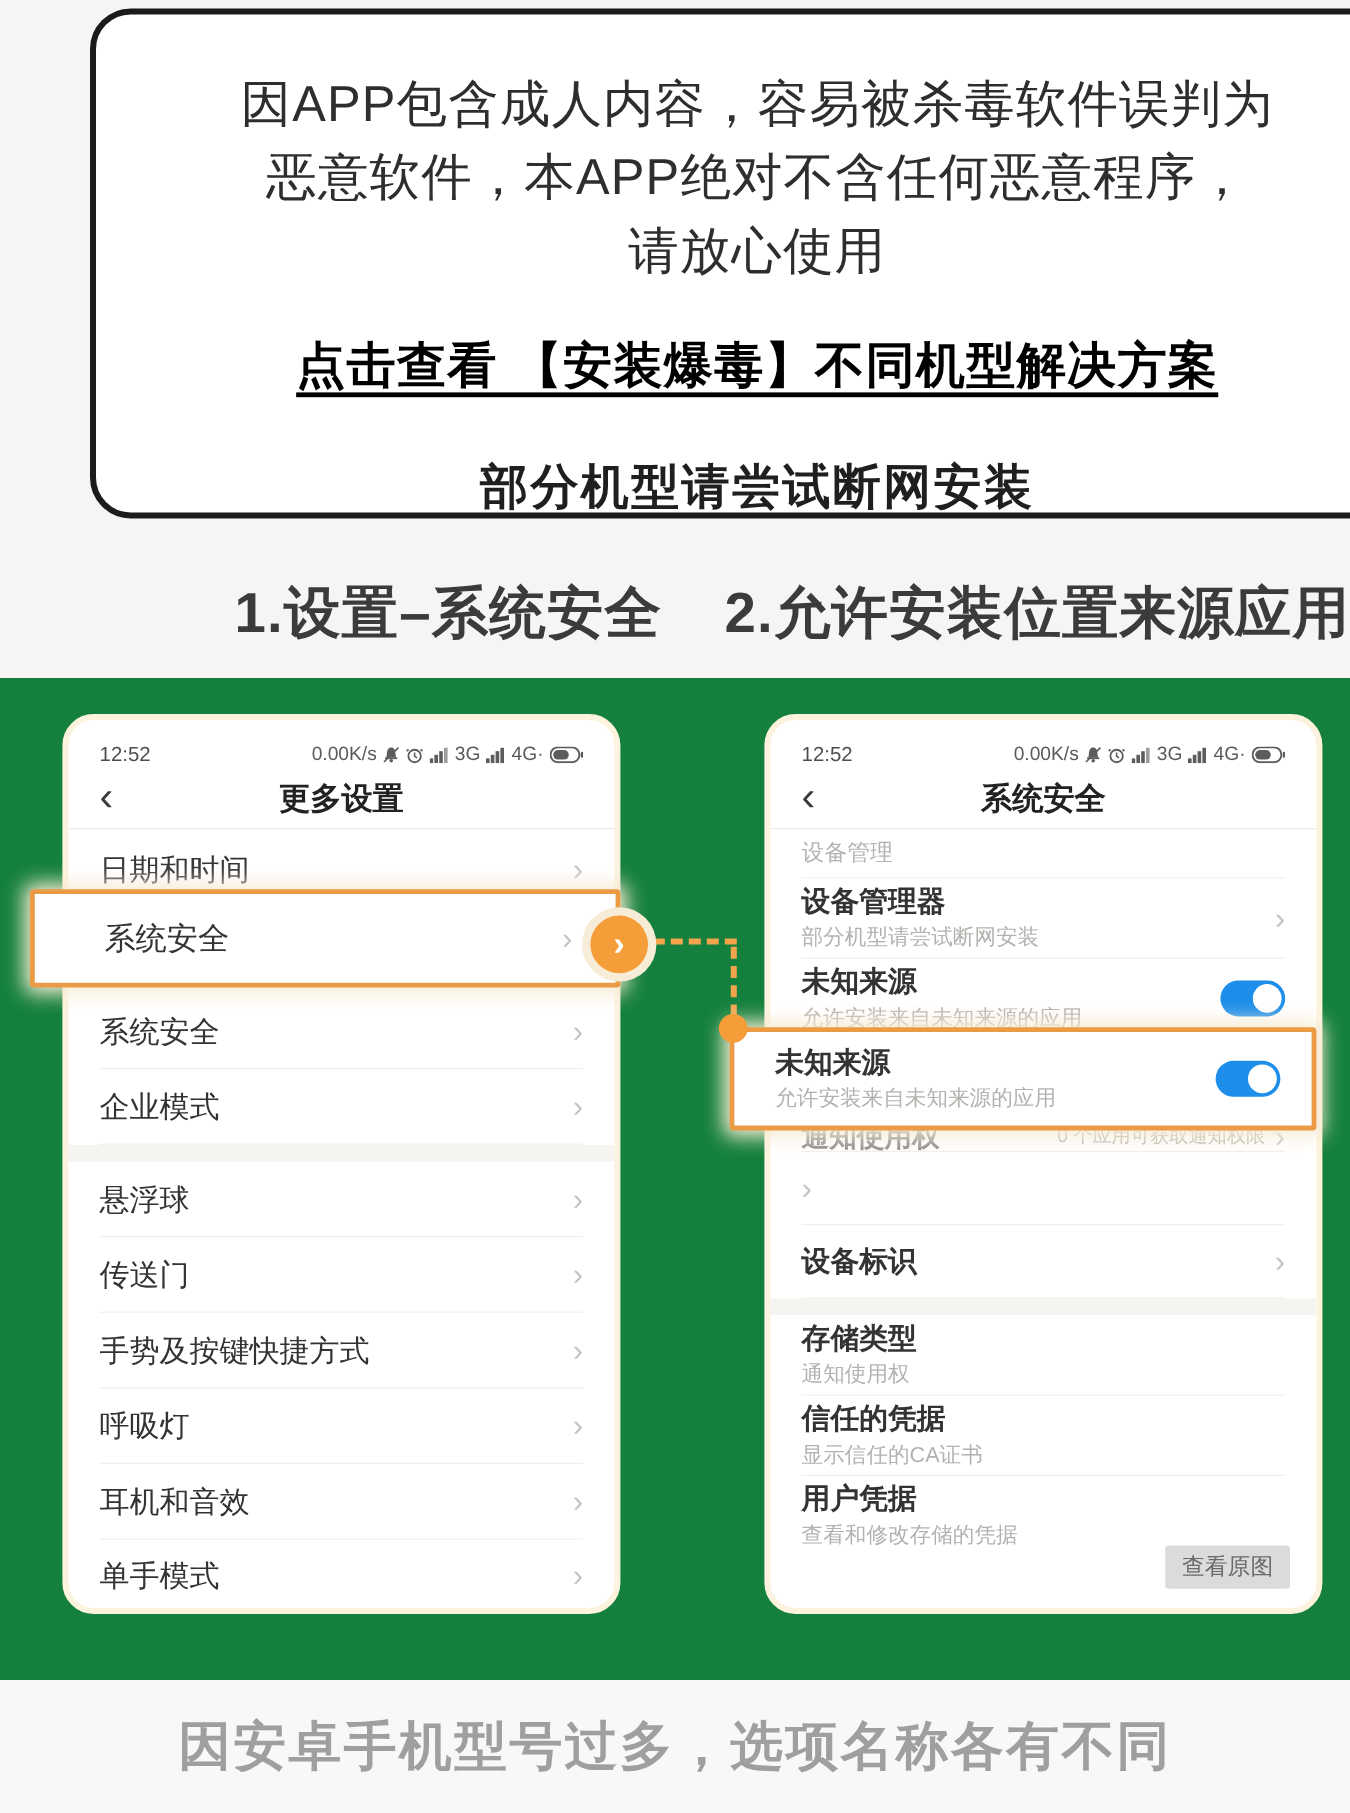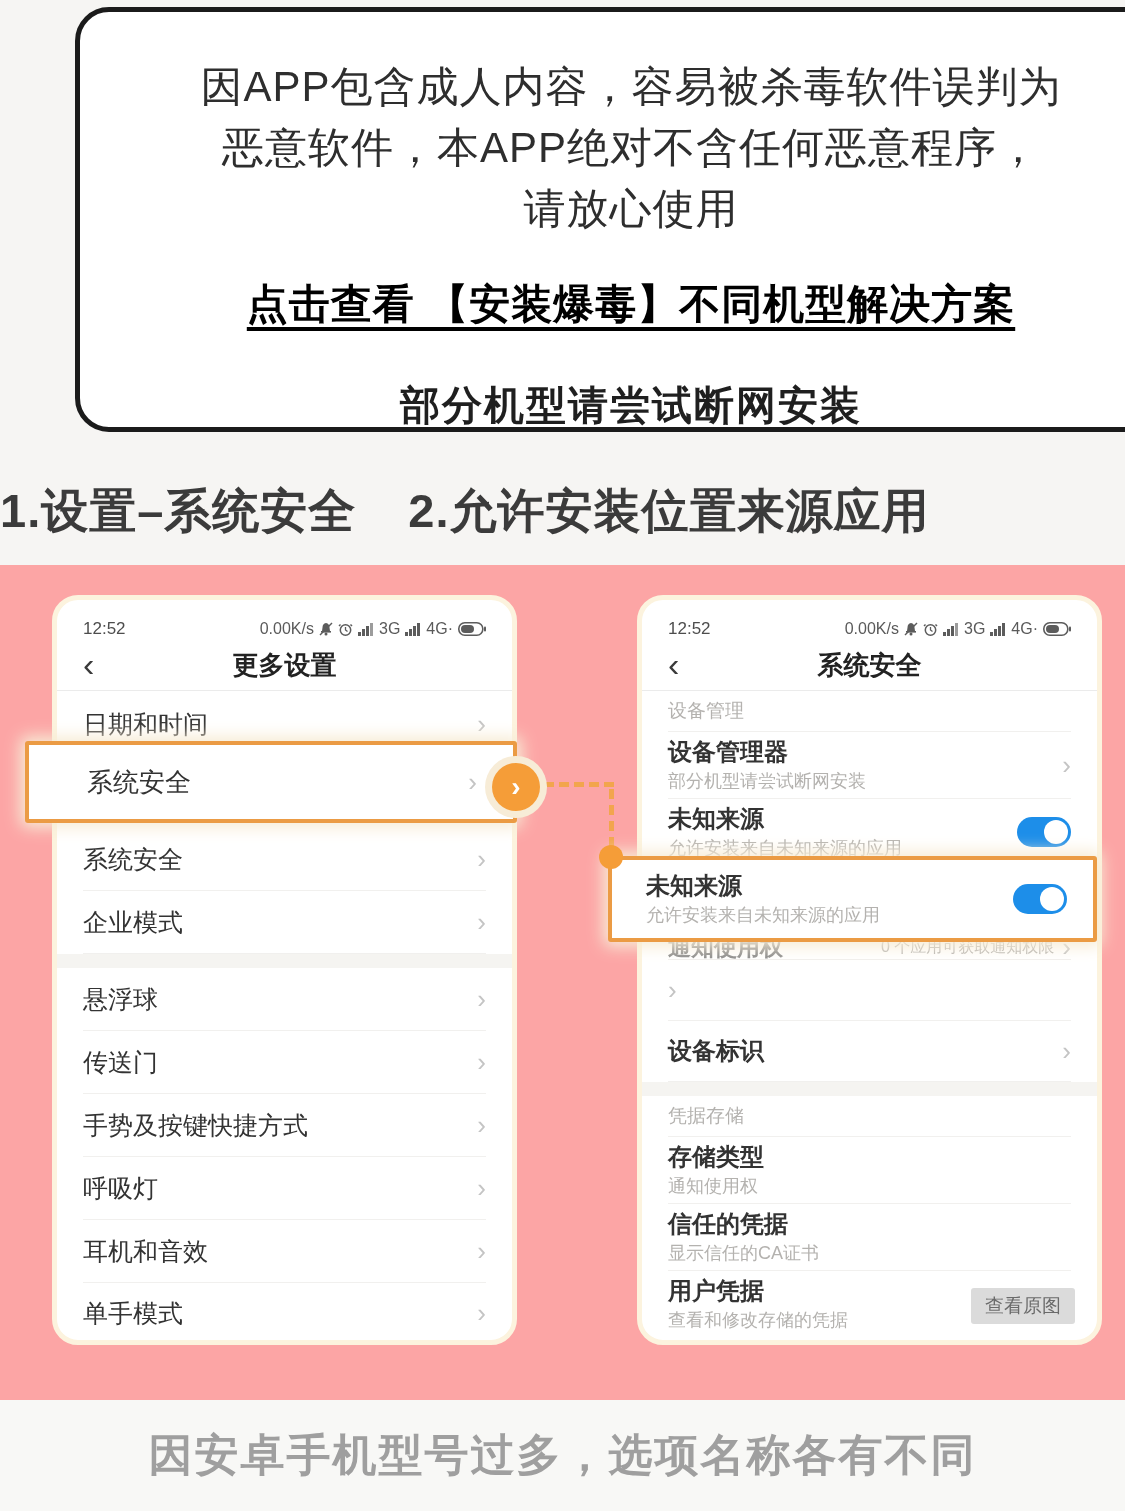--- a/index.html
+++ b/index.html
@@ -21,27 +21,27 @@
   .notice-line.first{margin-top:44px;}
   .notice-link{
     display:inline-block;margin-top:38px;font-size:41px;font-weight:800;color:#000;
     text-decoration:underline;text-decoration-thickness:4px;text-underline-offset:9px;
     letter-spacing:1px;cursor:pointer;
   }
   .notice-tip{margin:46px 0 0 0;font-size:40px;font-weight:700;color:#1f1f1f;letter-spacing:2px;}
 
   
   .steps{
-    position:absolute;left:0;top:480px;width:100%;text-align:left;
+    position:absolute;left:0;top:480px;width:100%;text-align:right;
     font-size:47px;font-weight:800;color:#3b3b3b;letter-spacing:1px;
   }
   .steps .gap{display:inline-block;width:52px;}
 
   
-  .phones{position:absolute;left:0;top:565px;width:1125px;height:835px;background:#fca5a5;}
+  .phones{position:absolute;left:0;top:565px;width:1125px;height:835px;background:#15803d;}
   .phone-card{
     position:absolute;top:30px;width:465px;height:750px;box-sizing:border-box;
     background:#fff;border:5px solid #fcf3de;border-radius:26px;padding:0 26px;
     z-index:1;
   }
   .phone-card.left{left:52px;}
   .phone-card.right{left:637px;}
 
   .statusbar{display:flex;justify-content:space-between;align-items:center;margin-top:18px;height:22px;font-size:17px;color:#4d4d4d;}
   .stat-right{display:flex;align-items:center;gap:5px;font-size:16px;color:#5a5a5a;}
@@ -305,21 +305,20 @@
         <span class="chev">›</span>
       </div>
 
       <div class="row" style="height:60px">
         <span style="font-weight:700;font-size:24px">设备标识</span>
         <span class="chev">›</span>
       </div>
 
       <div class="band"></div>
 
-      <div class="sec-label">凭据存储</div>
 
       <div class="row2">
         <span class="txt">
           <div class="t">存储类型</div>
           <div class="s">通知使用权</div>
         </span>
       </div>
 
       <div class="row2">
         <span class="txt">

